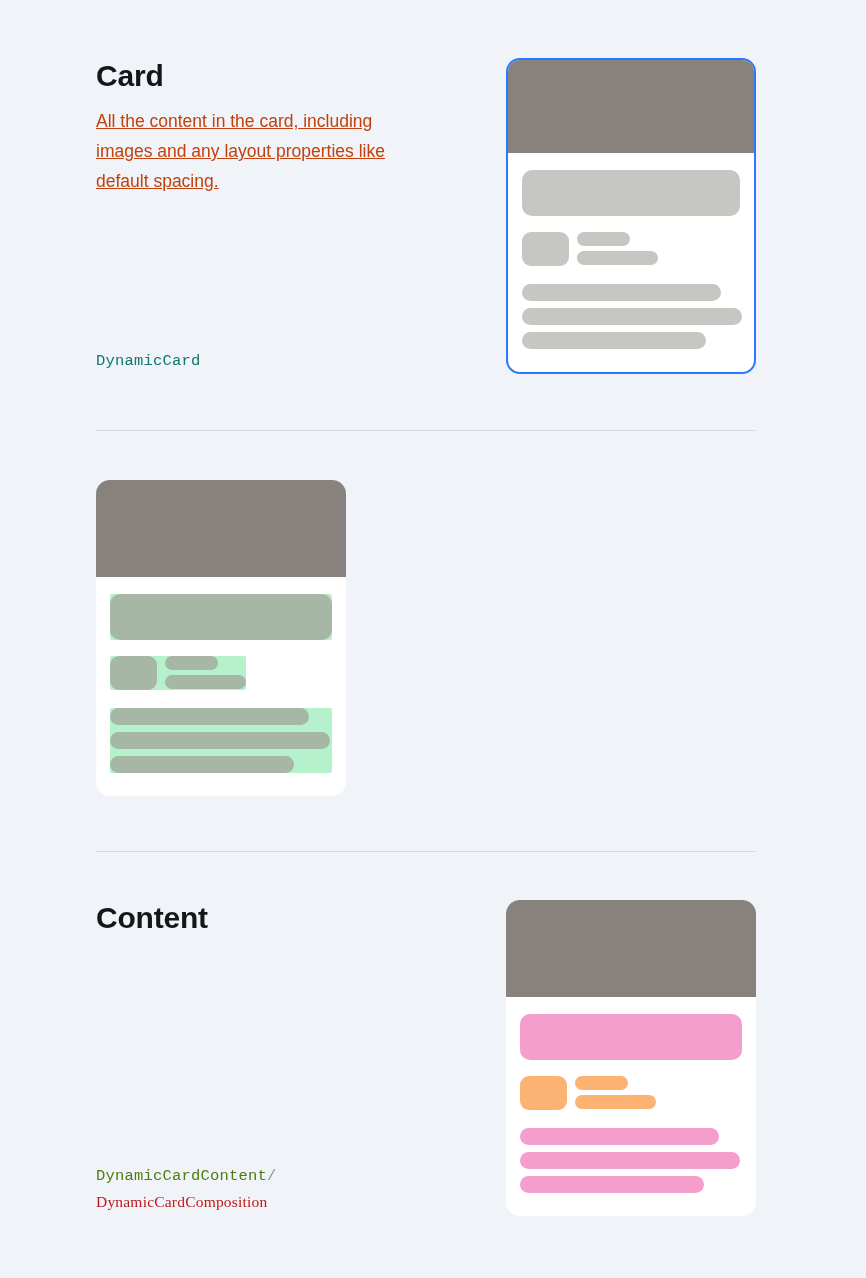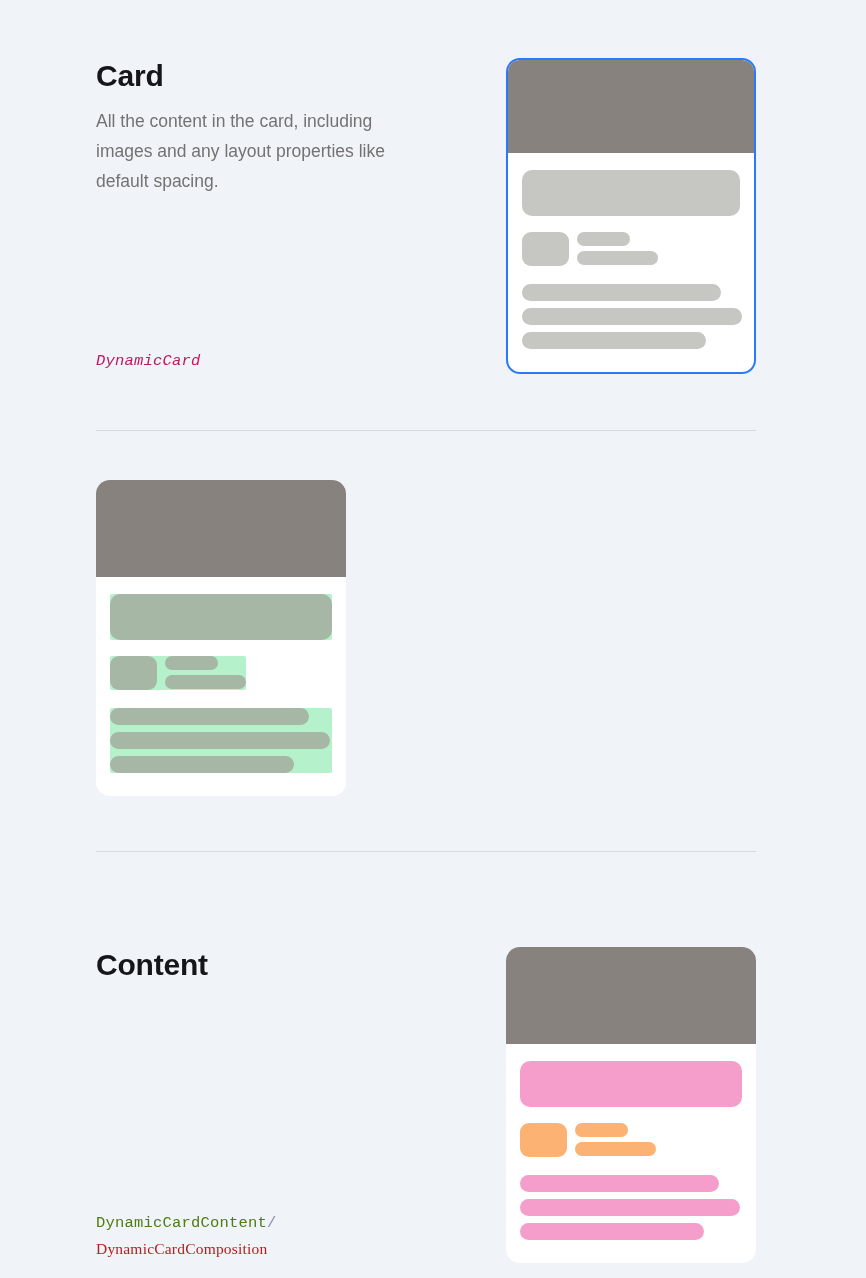--- a/index.html
+++ b/index.html
@@ -23,55 +23,56 @@
   .section {
     position: absolute;
     left: 96px;
     width: 660px;
     display: flex;
     justify-content: space-between;
     align-items: flex-start;
   }
   #section-card    { top: 58px;  height: 316px; }
   #section-group   { top: 480px; height: 316px; }
-  #section-content { top: 947px; height: 316px; }
+  #section-content { top: 900px; height: 316px; }
 
   .text-col {
     position: relative;
     width: 340px;
     height: 100%;
   }
 
   .sec-title {
     font-size: 30px;
     font-weight: bold;
     color: #14161a;
     letter-spacing: -0.2px;
     line-height: 36px;
     margin-bottom: 12px;
   }
 
   .sec-desc {
     font-size: 17.5px;
     line-height: 30px;
-    color: #737373;
+    color: #c2410c;
     max-width: 330px;
+    text-decoration: underline;
   }
 
   .sec-code {
     position: absolute;
     left: 0;
     bottom: 0;
     font-family: "Liberation Mono", "DejaVu Sans Mono", monospace;
     font-size: 15.5px;
     line-height: 26px;
     letter-spacing: 0.2px;
     white-space: nowrap;
   }
-  .code-blue   { color: #be185d; font-style: italic; }
+  .code-blue   { color: #0f766e; }
   .code-green  { color: #1fa34c; }
   .code-pink   { color: #4d7c0f; }
   .code-orange { color: #b91c1c; font-family: Liberation Serif, serif; }
   .code-slash  { color: #8b94a3; }
 
   
   .divider {
     position: absolute;
     left: 96px;
     width: 660px;

